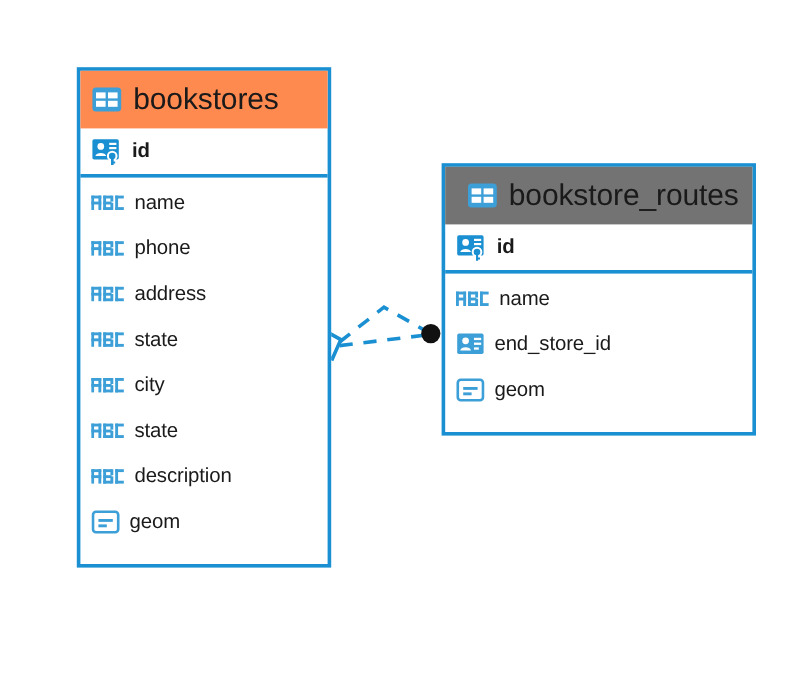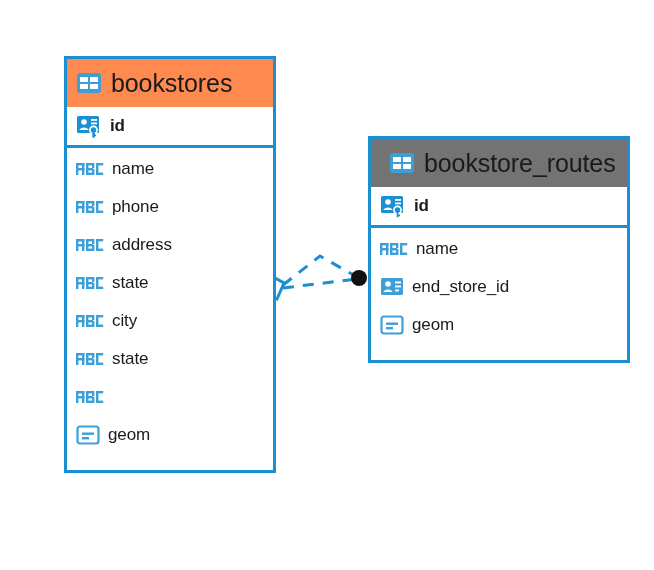--- a/index.html
+++ b/index.html
@@ -307,20 +307,21 @@
                 <rect x="10" y="8" width="7" height="2.4"></rect>
               <rect x="10" y="12.6" width="7" height="2.4"></rect>
               <rect x="16" y="3" width="2.4" height="5"></rect>
                 <rect x="16" y="9" width="2.4" height="6"></rect>
               <rect x="20" y="3" width="2.4" height="12"></rect>
               <rect x="20" y="3" width="7.2" height="2.4"></rect>
                 <rect x="20" y="12.6" width="7.2" height="2.4"></rect>
             </g>
           </svg>
         </span>
+        <span class="label">description</span>
       </div>
 
       <div class="field-row">
         <span class="icon icon-blob">
           <svg viewBox="0 0 24 22" width="24" height="22" xmlns="http://www.w3.org/2000/svg">
             <rect x="1.5" y="2.5" width="21" height="17" rx="2.5" fill="#ffffff" stroke="#3d9fd8" stroke-width="2.2"></rect>
             <rect x="6" y="8.5" width="12" height="2.4" fill="#3d9fd8"></rect>
             <rect x="6" y="13" width="7" height="2.4" fill="#3d9fd8"></rect>
           </svg>
         </span>

